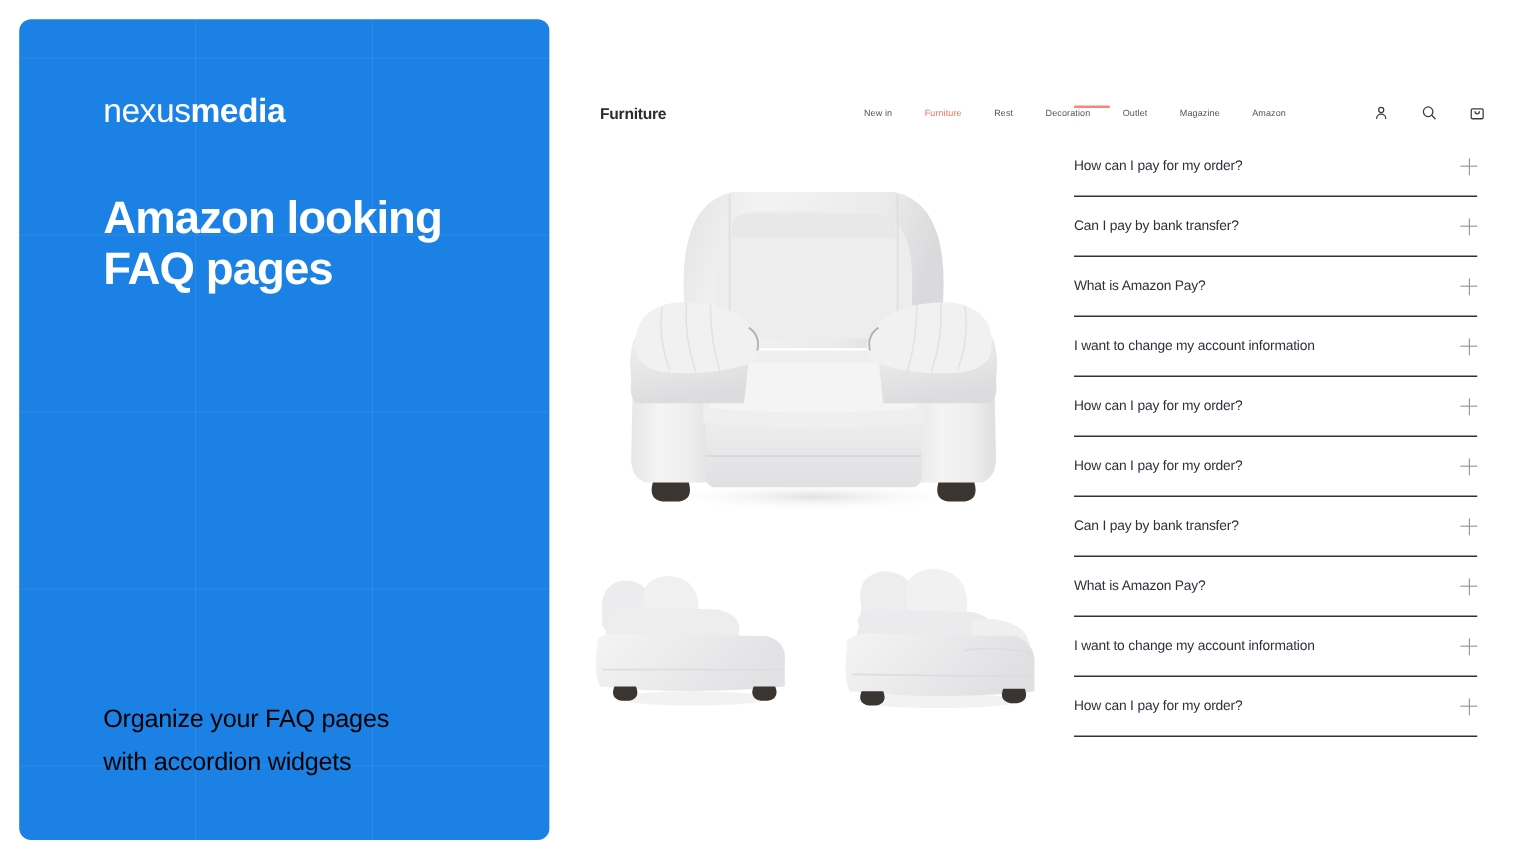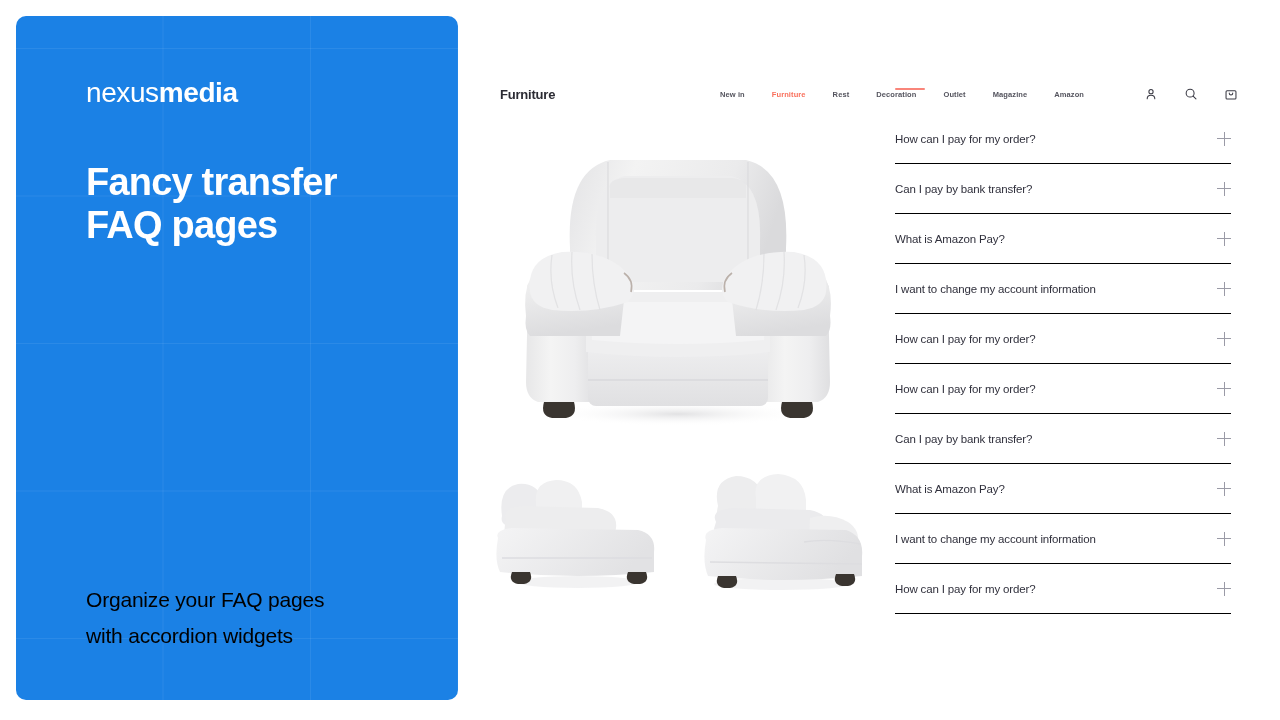--- a/index.html
+++ b/index.html
@@ -61,21 +61,21 @@
   }
   .logo {
     font-size:13px; font-weight:700; color:#2B2B33;
     letter-spacing:-0.2px; white-space:nowrap;
   }
   .navlinks {
     position:absolute; left:220px; top:0; height:28px;
     display:flex; align-items:center; gap:27px;
   }
   .navlink {
-    font-size:7.5px; font-weight:700; color:#54545E;
+    font-size:7.5px; font-weight:400; color:#54545E;
     letter-spacing:0.1px; white-space:nowrap; cursor:pointer;
   }
   .navlink.active { color:#F9705C; }
 
   .navicons {
     position:absolute; right:0; top:0; height:28px;
     display:flex; align-items:center; gap:26px;
   }
   .navicon { width:14px; height:14px; display:block; cursor:pointer; color:#3A3A44; }
   .navicon svg { display:block; width:14px; height:14px; }
@@ -110,21 +110,21 @@
 
 <div class="page">
 
   <div class="promo">
     <div class="promo-grid"></div>
     <div class="promo-inner">
       <div class="brand">
         <span class="thin">nexus</span><span class="bold">media</span>
       </div>
       <div class="promo-head">
-        <span>Fancy transfer</span>
+        <span>Amazon looking</span>
         <span>FAQ pages</span>
       </div>
       <div class="promo-sub">
         <span>Organize your FAQ pages</span>
         <span>with accordion widgets</span>
       </div>
     </div>
   </div>
 
   <div class="site">

